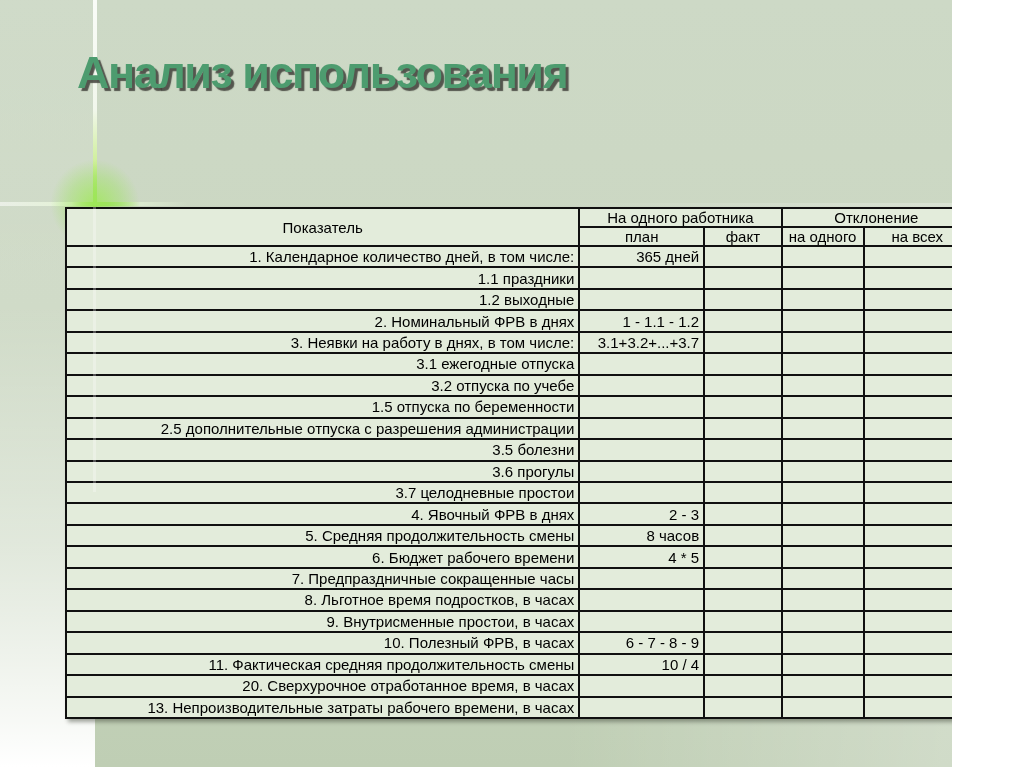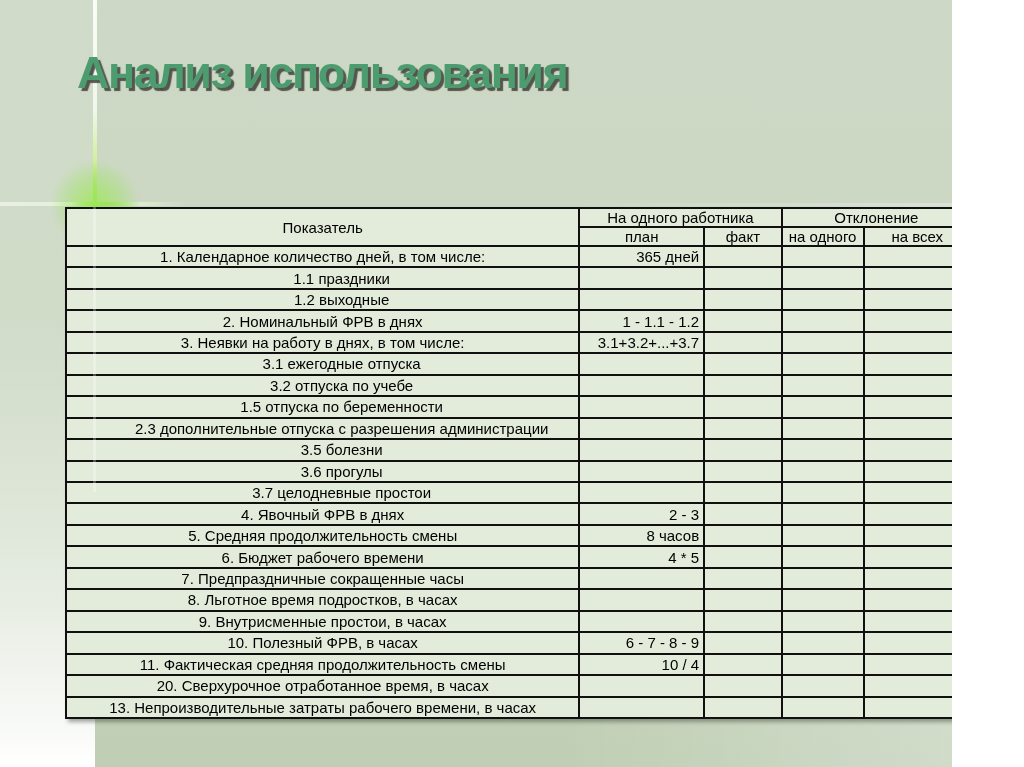--- a/index.html
+++ b/index.html
@@ -79,21 +79,21 @@
     background:#e3ecdb;
     box-shadow:3px 3px 4px rgba(55,62,48,0.45);
   }
   th,td{
     border:2px solid #101010;
     font-size:15px;font-weight:normal;color:#000;
     padding:0 4px;line-height:17px;
     white-space:nowrap;overflow:hidden;
   }
   th{text-align:center;vertical-align:middle;}
-  td.c-label{text-align:center;}
+  td.c-label{text-align:right;}
   td.c-label.indent{padding-left:42px;}
   td.c-plan{text-align:right;}
   td.c-fact,td.c-dev1,td.c-dev2{text-align:center;}
 </style>
 </head>
 <body>
 
 <div id="slide">
 
   <div class="left-strip"></div>
@@ -180,21 +180,21 @@
             <td class="c-dev2"></td>
           </tr>
           <tr>
             <td class="c-label indent">1.5 отпуска по беременности</td>
             <td class="c-plan"></td>
             <td class="c-fact"></td>
             <td class="c-dev1"></td>
             <td class="c-dev2"></td>
           </tr>
           <tr>
-            <td class="c-label indent">2.3 дополнительные отпуска с разрешения администрации</td>
+            <td class="c-label indent">2.5 дополнительные отпуска с разрешения администрации</td>
             <td class="c-plan"></td>
             <td class="c-fact"></td>
             <td class="c-dev1"></td>
             <td class="c-dev2"></td>
           </tr>
           <tr>
             <td class="c-label indent">3.5 болезни</td>
             <td class="c-plan"></td>
             <td class="c-fact"></td>
             <td class="c-dev1"></td>

